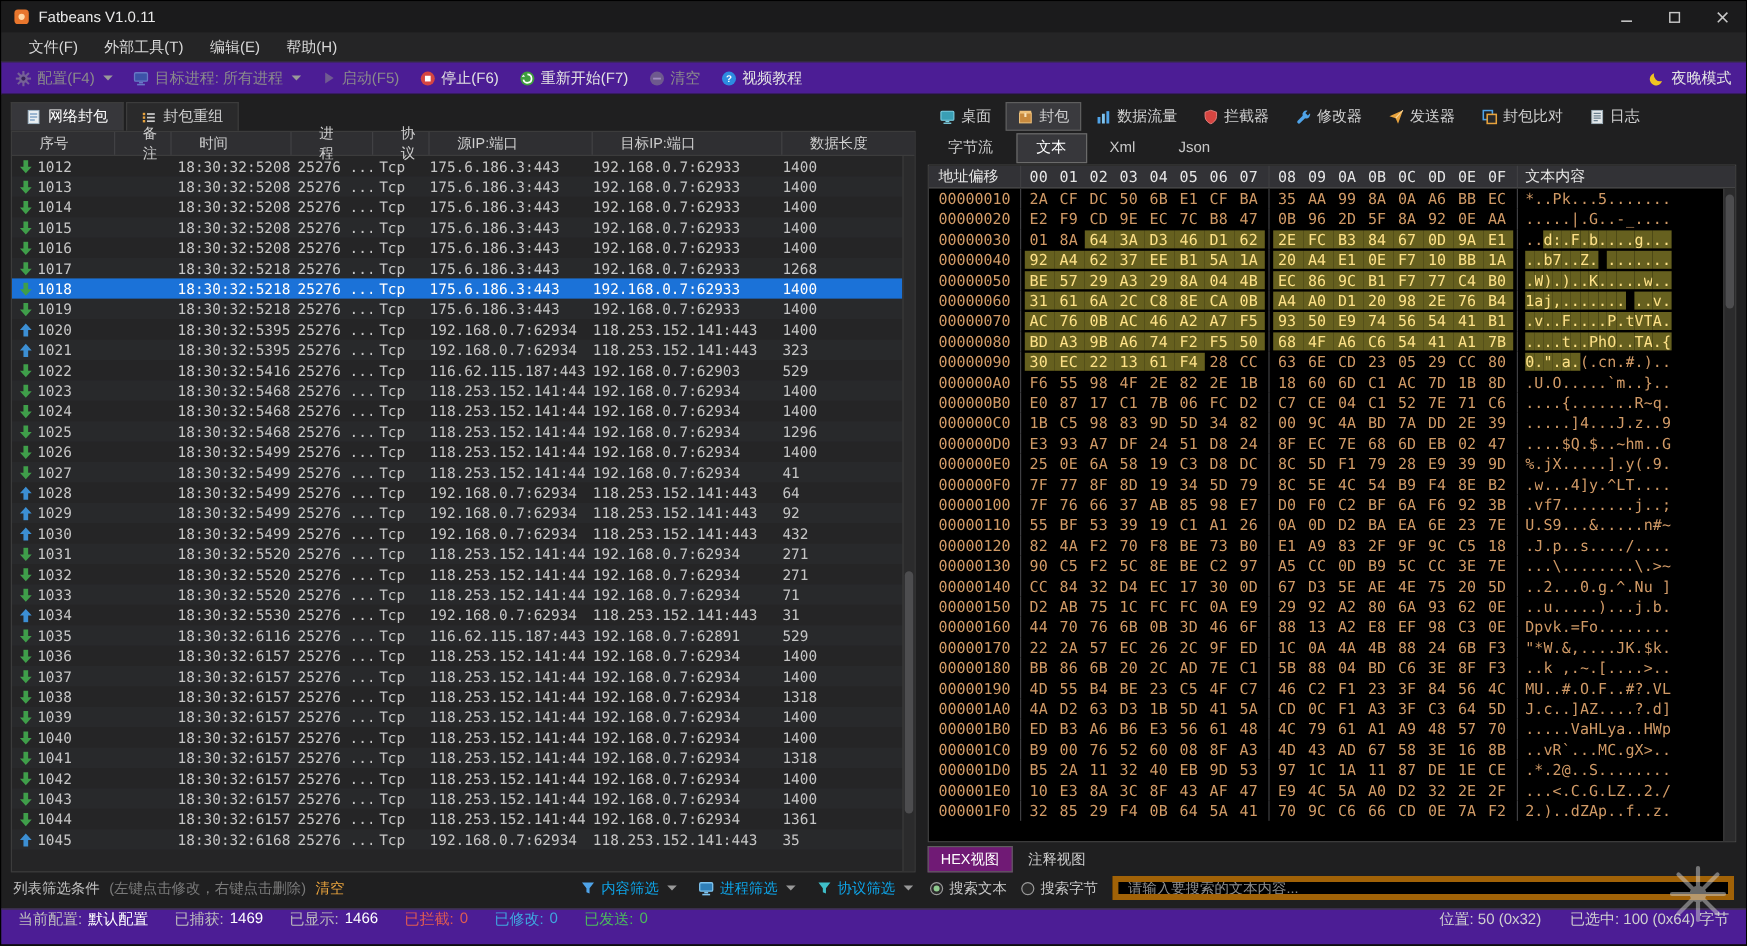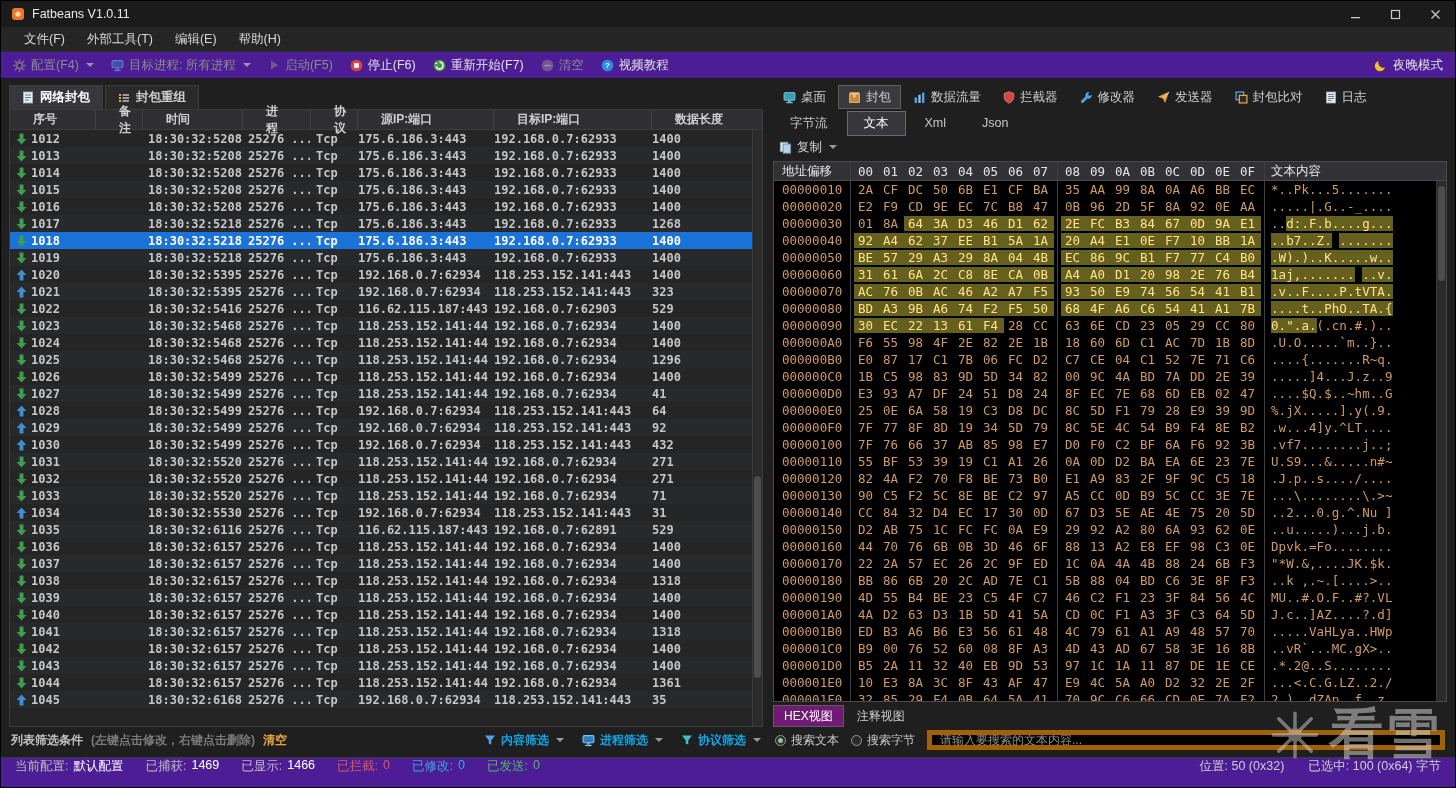--- a/index.html
+++ b/index.html
@@ -25,21 +25,21 @@
   .tool-btn.dim .tool-label { color:#8B8B8B; }
   .tool-btn.dim .icon { opacity:.55; }
   .tool-btn.night { margin-left:auto; }
   .caret { width:0; height:0; border-left:4px solid transparent; border-right:4px solid transparent;
            border-top:4px solid #999; display:inline-block; margin-left:2px; }
   .icon { display:inline-flex; align-items:center; }
   .icon svg { display:block; }
 
   
   .main { flex:1; min-height:0; display:flex; gap:10px; padding:6px 8px 4px 8px; }
-  .left-panel { flex:none; width:754px; display:flex; flex-direction:column; min-height:0;font-weight:bold; }
+  .left-panel { flex:none; width:754px; display:flex; flex-direction:column; min-height:0; }
   .right-panel { flex:1; display:flex; flex-direction:column; min-height:0; }
 
   
   .panel-tabs { flex:none; height:24px; display:flex; gap:2px; }
   .ptab { display:flex; align-items:center; gap:6px; padding:0 12px; font-size:12.5px; color:#CFCFCF;
           background:#2A2A2B; border:1px solid #3C3C3C; border-bottom:none; }
   .ptab.active { background:#37373B; color:#FFF; }
 
   
   .table { flex:1; min-height:0; border:1px solid #3C3C3C; background:#252526; display:flex; flex-direction:column; position:relative; }
@@ -999,32 +999,20 @@
             </span>
             <span>日志</span>
           </div>
         </div>
       <div class="rsubtabs" id="rsubtabs">
           <div class="rsubtab">字节流</div>
           <div class="rsubtab active">文本</div>
           <div class="rsubtab">Xml</div>
           <div class="rsubtab">Json</div>
         </div>
-      <div class="copy-row">
-        <div class="copy-btn">
-          <span class="icon">
-              <svg width="13" height="13" viewBox="0 0 12 12">
-                <rect x="1.2" y="1.2" width="7" height="8.5" fill="#dfe7ee" stroke="#8fa7b8" stroke-width="0.8"></rect>
-                <rect x="3.8" y="2.8" width="7" height="8.5" fill="#b7d4ea" stroke="#5f87a8" stroke-width="0.8"></rect>
-              </svg>
-            </span>
-          <span>复制</span>
-          <span class="caret"></span>
-        </div>
-      </div>
       <div class="hexview">
         <div class="hex-header" id="hexheader">
             <div class="hex-addr h">地址偏移</div>
             <div class="hex-group h">
               <span class="hex-byte hdr">00</span>
               <span class="hex-byte hdr">01</span>
               <span class="hex-byte hdr">02</span>
               <span class="hex-byte hdr">03</span>
               <span class="hex-byte hdr">04</span>
               <span class="hex-byte hdr">05</span>
@@ -2378,16 +2366,15 @@
       <svg width="52" height="52" viewBox="0 0 24 24">
           <g stroke="#cfcfcf" stroke-width="1.6" stroke-linecap="round">
             <line x1="12" y1="2" x2="12" y2="22"></line>
             <line x1="2" y1="12" x2="22" y2="12"></line>
             <line x1="4.5" y1="4.5" x2="19.5" y2="19.5"></line>
             <line x1="19.5" y1="4.5" x2="4.5" y2="19.5"></line>
           </g>
           <circle cx="12" cy="12" r="3.2" fill="#cfcfcf"></circle>
         </svg>
     </span>
-    <span class="watermark-text">看雪</span>
   </div>
 
 </div>
 
 </body></html>

